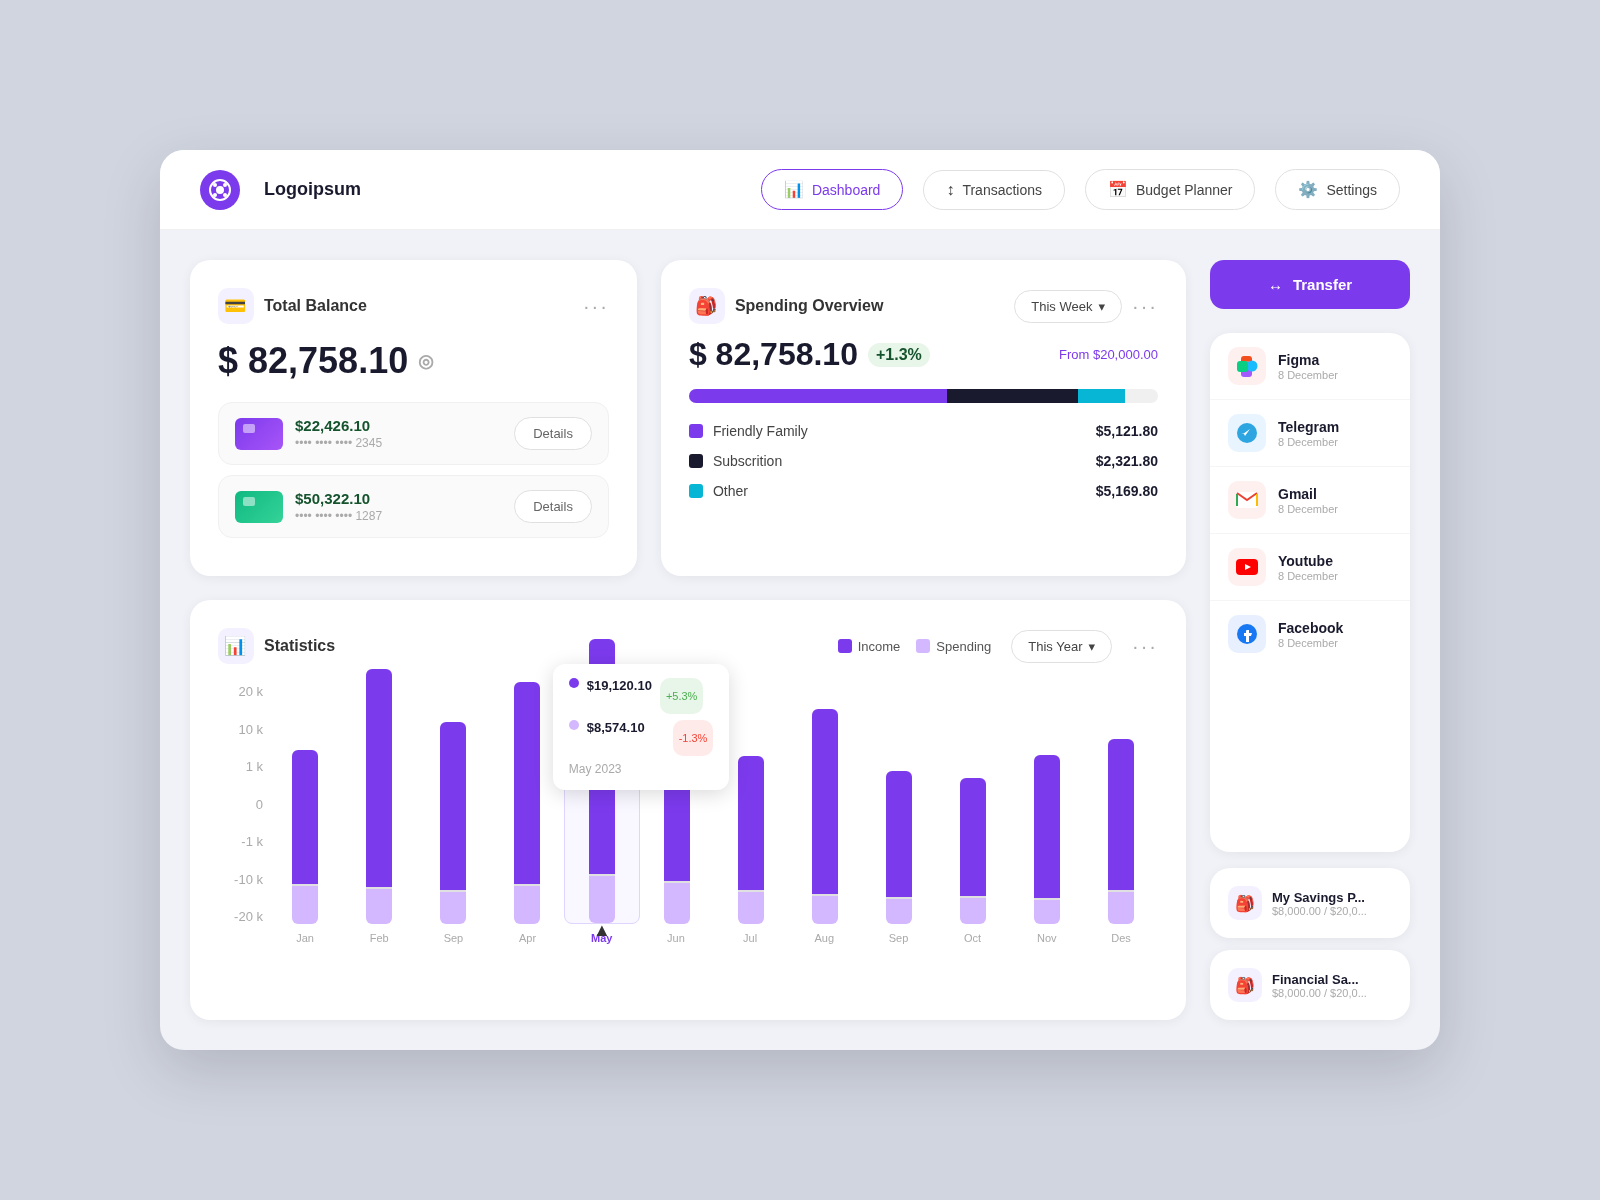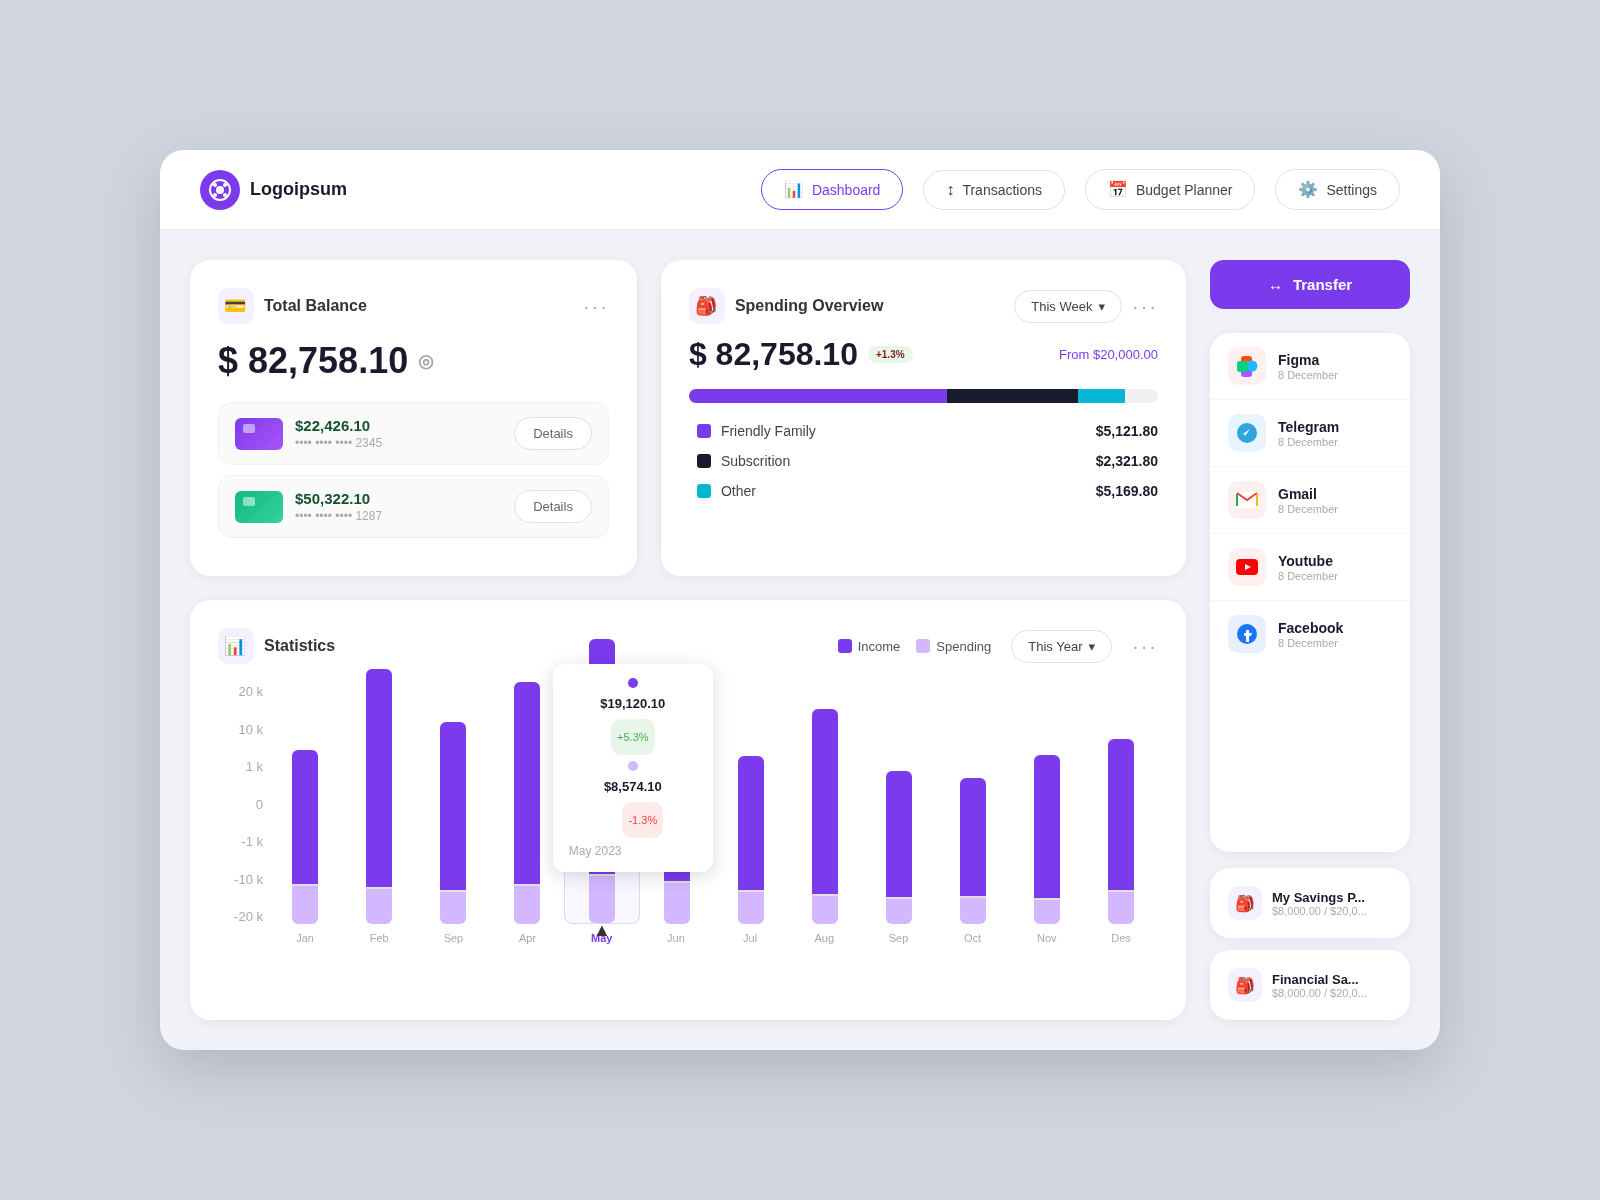--- a/index.html
+++ b/index.html
@@ -28,21 +28,21 @@
       padding: 0 40px;
       height: 80px;
       display: flex;
       align-items: center;
       gap: 20px;
       border-bottom: 1px solid #f0f0f0;
     }
     .logo-area {
       display: flex;
       align-items: center;
-      gap: 10px;
+      gap: 24px;
       margin-right: auto;
     }
     .logo-icon {
       width: 40px; height: 40px;
       background: #7c3aed;
       border-radius: 50%;
       display: flex; align-items: center; justify-content: center;
       color: white; font-size: 18px;
     }
     .logo-text {
@@ -249,23 +249,23 @@
     }
     .spending-amount {
       font-size: 32px;
       font-weight: 700;
       color: #1a1a2e;
       display: flex;
       align-items: center;
       gap: 10px;
     }
     .pct-badge {
-      font-size: 10px;
+      font-size: 16px;
       background: #e8f5e9;
-      color: #7f1d1d;
+      color: #14532d;
       padding: 3px 8px;
       border-radius: 20px;
       font-weight: 600;
     }
     .from-text {
       font-size: 13px;
       color: #7c3aed;
       font-weight: 500;
     }
     .progress-bar-container {
@@ -287,21 +287,20 @@
       display: flex;
       align-items: center;
       justify-content: space-between;
     }
     .spending-item-left {
       display: flex;
       align-items: center;
       gap: 10px;
       font-size: 14px;
       color: #444;
-      margin-left: 8px;
     }
     .dot {
       width: 14px; height: 14px;
       border-radius: 3px;
     }
     .dot-purple { background: #7c3aed; }
     .dot-dark { background: #1a1a2e; }
     .dot-cyan { background: #06b6d4; }
     .spending-item-amount {
       font-weight: 700;
@@ -404,24 +403,22 @@
       padding: 14px 16px;
       box-shadow: 0 4px 20px rgba(0,0,0,0.15);
       font-size: 13px;
       min-width: 160px;
       top: 0;
       left: 38%;
       z-index: 10;
     }
     .tooltip-row {
       display: flex;
-      align-items: center;
       gap: 8px;
       margin-bottom: 6px;
-      flex-direction: column;
     }
     .tooltip-dot {
       width: 10px; height: 10px;
       border-radius: 50%;
     }
     .tooltip-income-dot { background: #7c3aed; }
     .tooltip-spending-dot { background: #d4b8ff; }
     .tooltip-value { font-weight: 700; color: #1a1a2e; }
     .tooltip-pct { font-size: 11px; padding: 12px 6px; border-radius: 10px; font-weight: 400; }
     .tooltip-pct-green { background: #e8f5e9; color: #4caf50; }

